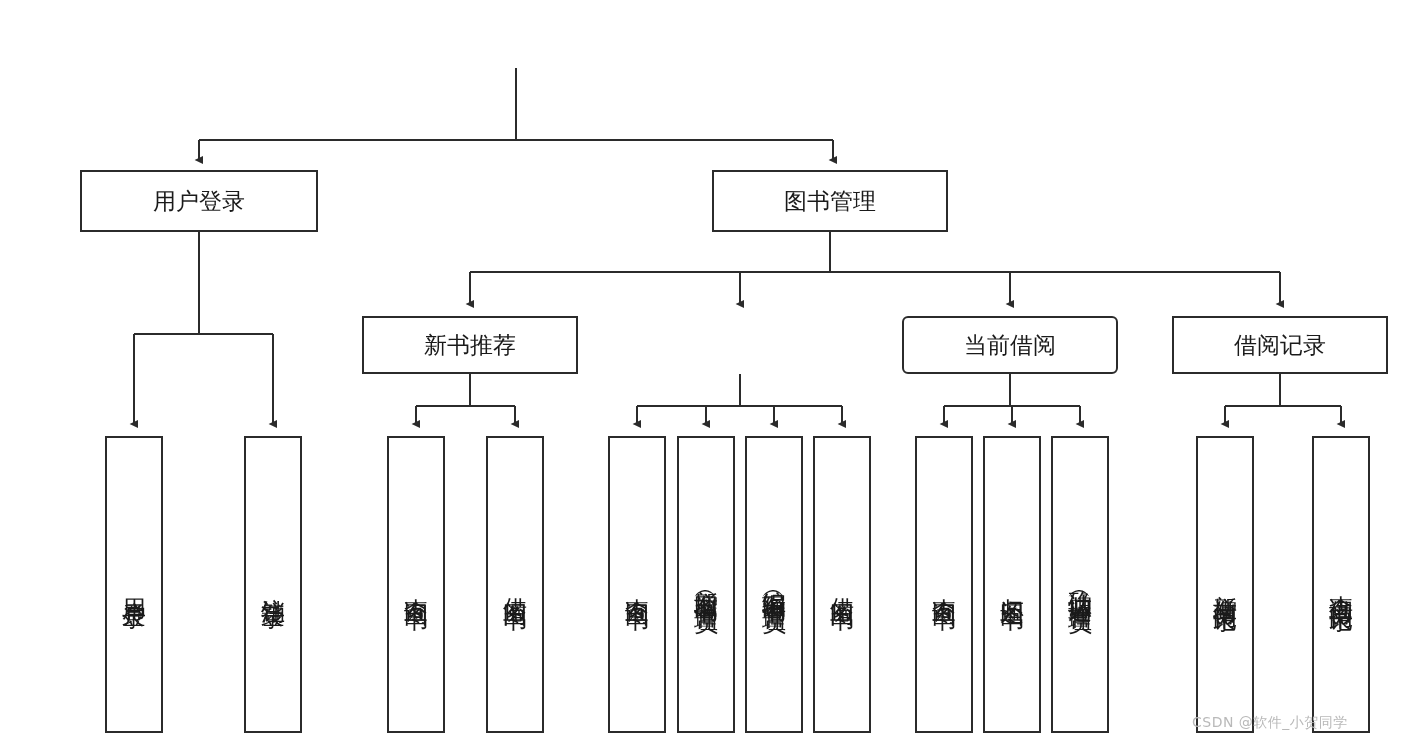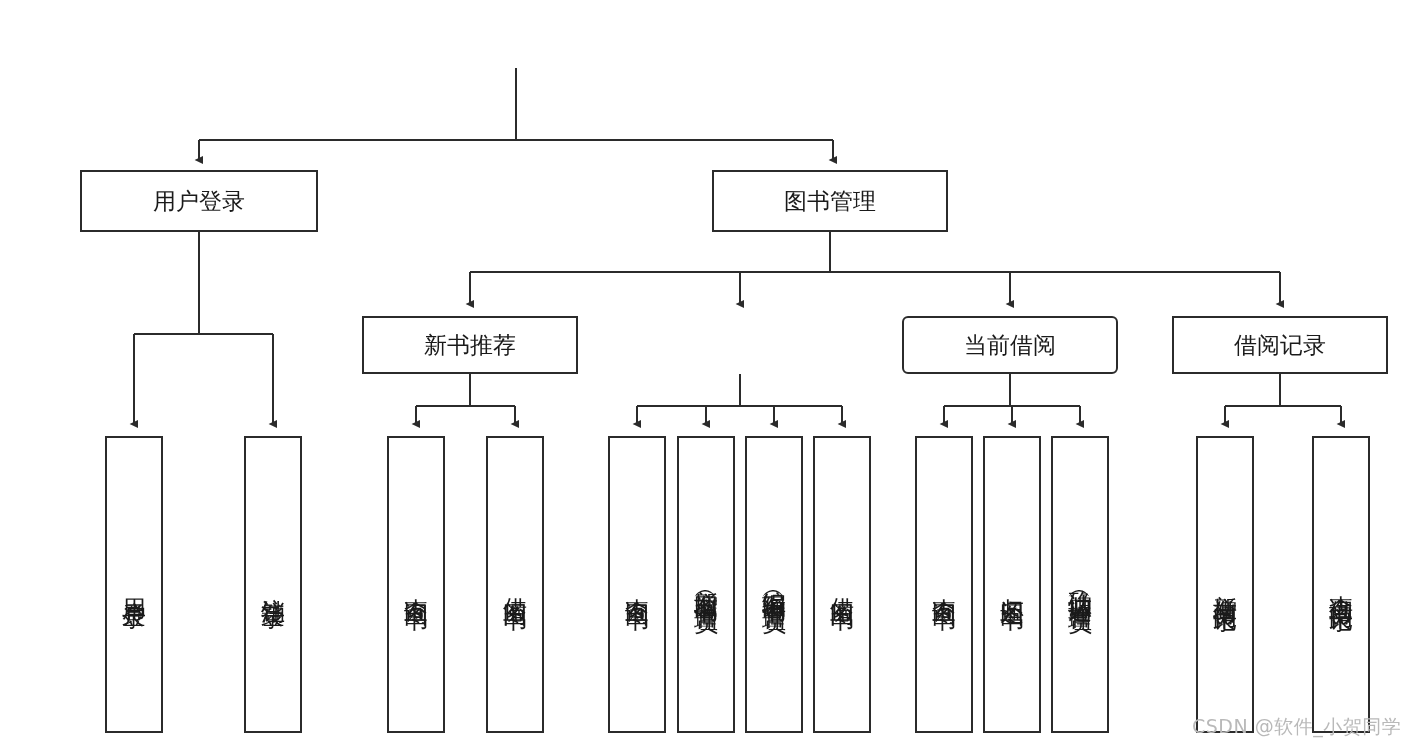--- a/index.html
+++ b/index.html
@@ -55,21 +55,21 @@
   .node.vert .node-label {
     writing-mode: vertical-rl;
     text-orientation: upright;
     font-size: 24px;
     letter-spacing: 3px;
     line-height: 1;
   }
   .watermark {
     position: absolute;
     color: #b9b9b9;
-    font-size: 19px;
+    font-size: 14px;
     white-space: nowrap;
     letter-spacing: 0.5px;
   }
 </style>
 </head>
 <body>
 
 <div id="diagram-root">
 
   <svg class="edges" viewBox="0 0 1405 747" xmlns="http://www.w3.org/2000/svg">

